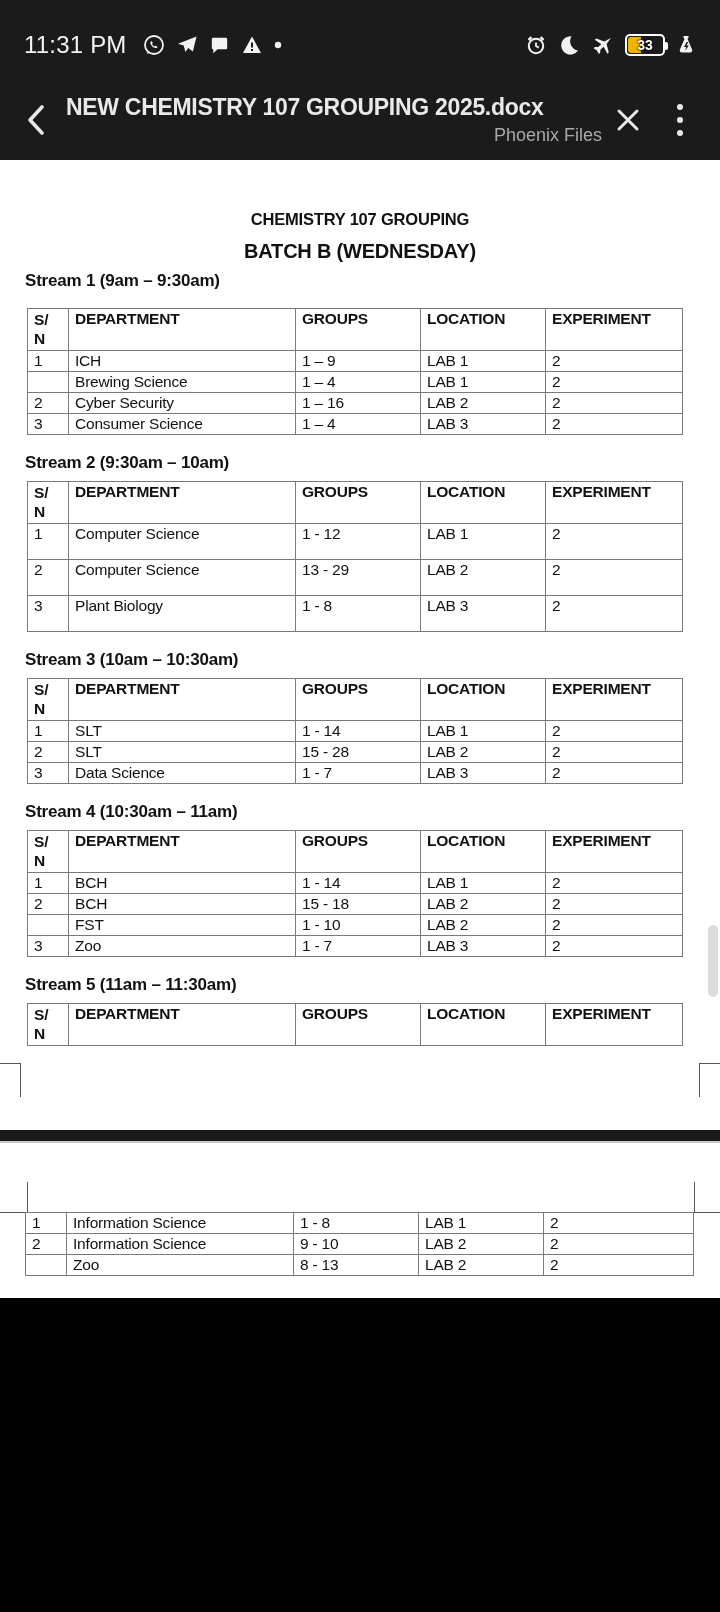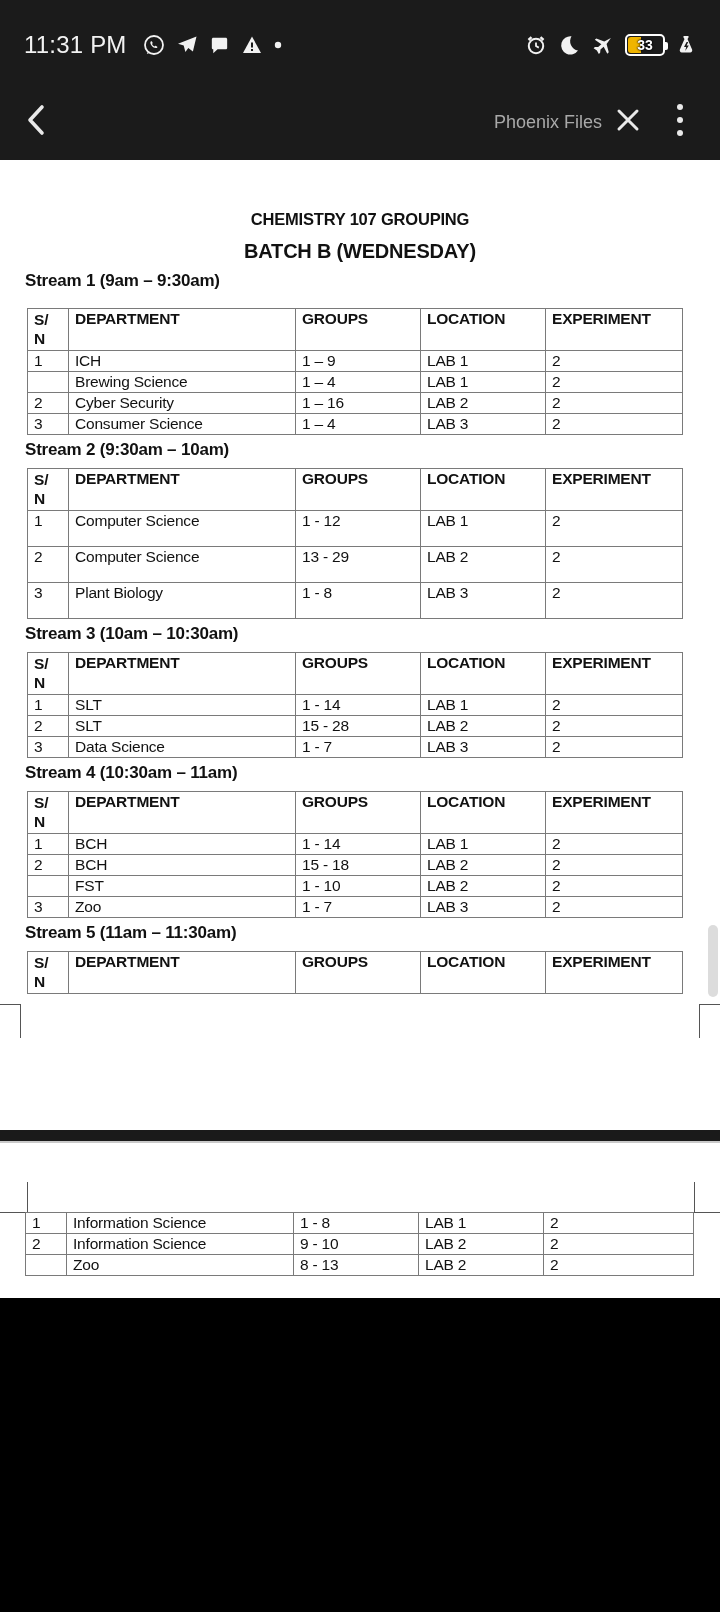--- a/index.html
+++ b/index.html
@@ -27,21 +27,21 @@
   .hdr-sub { color:#a9a9a9; font-size:18px; margin-top:4px;text-align:right; }
   .hdr-btn { width:52px; height:52px; display:flex; align-items:center; justify-content:center; flex:0 0 auto; }
 
   
   .doc { position:absolute; top:160px; left:0; width:720px; height:1289px; background:#fff; color:#111; overflow:hidden; }
   .doc-title { margin-top:48px; text-align:center; font-size:16.5px; font-weight:bold; line-height:22px; letter-spacing:-0.2px; }
   .doc-subtitle { margin-top:10px; text-align:center; font-size:20px; font-weight:bold; line-height:22px; letter-spacing:-0.2px; }
   .stream-heading { margin:2px 0 0 25px; font-size:17px; font-weight:bold; line-height:22px; letter-spacing:-0.2px; }
   .stream-heading.first { margin-top:8px; }
 
-  table.doc-table { border-collapse:collapse; table-layout:fixed; width:655px; margin:16px 0 4px 27px; }
+  table.doc-table { border-collapse:collapse; table-layout:fixed; width:655px; margin:16px 0 17px 27px; }
   table.doc-table.tight { margin-top:7px; }
   table.doc-table th, table.doc-table td { border:1px solid #7a7a7a; font-size:15.5px; letter-spacing:-0.2px;
     padding:1px 6px; vertical-align:top; text-align:left; overflow:hidden; white-space:nowrap; }
   table.doc-table th { font-weight:bold; height:42px; }
   .sn-wrap { display:inline-block; max-width:22px; overflow-wrap:anywhere; white-space:normal; line-height:19px; }
   tr.row-compact td { height:21px; }
   tr.row-tall td { height:36px; }
   col.c0{width:41px;} col.c1{width:227px;} col.c2{width:125px;} col.c3{width:125px;} col.c4{width:137px;}
   table.p2 { width:668px; margin:0; } 
   table.p2 col.c4{width:150px;}
@@ -149,20 +149,21 @@
     </div>
   </div>
 
   <div class="app-header">
     <div class="hdr-back">
       <svg width="26" height="34" viewBox="0 0 26 34">
           <path d="M19 4 7 17l12 13" fill="none" stroke="#e9e9e9" stroke-width="3.6" stroke-linecap="round" stroke-linejoin="round"></path>
         </svg>
     </div>
     <div class="hdr-texts">
+      <div class="hdr-title">NEW CHEMISTRY 107 GROUPING 2025.docx</div>
       <div class="hdr-sub">Phoenix Files</div>
     </div>
     <div class="hdr-btn">
       <svg width="30" height="30" viewBox="0 0 30 30">
           <path d="M6 6 24 24 M24 6 6 24" stroke="#e9e9e9" stroke-width="3" stroke-linecap="round"></path>
         </svg>
     </div>
     <div class="hdr-btn">
       <svg width="10" height="36" viewBox="0 0 10 36">
           <circle cx="5" cy="5" r="3" fill="#e9e9e9"></circle>

